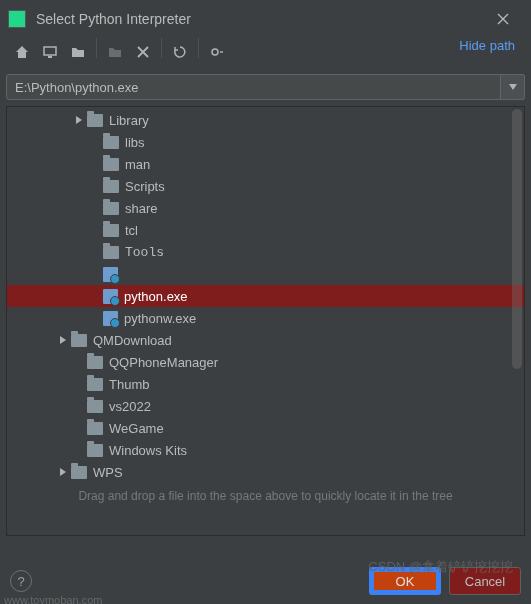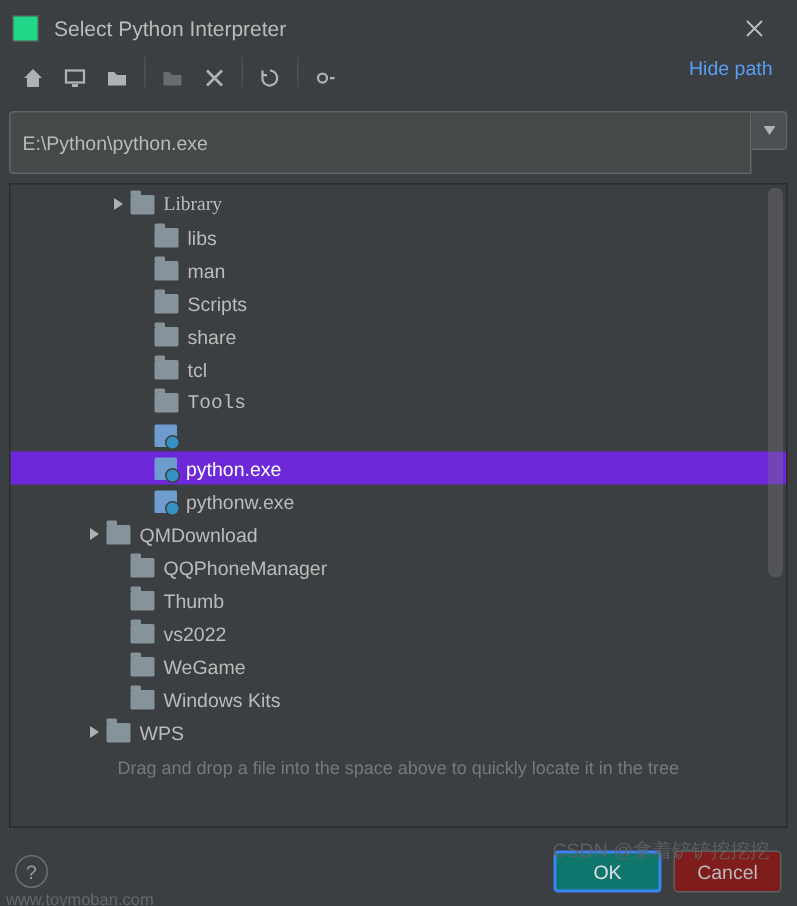--- a/index.html
+++ b/index.html
@@ -46,21 +46,21 @@
     .toolbar .tbtn.disabled { opacity: 0.4; }
     .toolbar .sep { width: 1px; height: 20px; background: #515151; margin: 0 4px; }
     .toolbar .spacer { flex: 1; }
     .hide-path { color: #589df6; font-size: 13px; padding-right: 8px; cursor: pointer; }
     .path-row {
       display: flex;
       padding: 4px 6px 6px 6px;
     }
     .path-input {
       flex: 1;
-      height: 42px;
+      height: 26px;
       background: #45494a;
       border: 1px solid #646464;
       color: #bbbbbb;
       padding: 0 8px;
       border-radius: 3px 0 0 3px;
       outline: none;
       font-size: 13px;
     }
     .path-dd {
       width: 24px; height: 26px;
@@ -81,21 +81,21 @@
       position: relative;
     }
     .tree { padding-top: 2px; }
     .tree-row {
       height: 22px;
       display: flex;
       align-items: center;
       color: #bbbbbb;
       white-space: nowrap;
     }
-    .tree-row.selected { background: #6d28d9; color: #ffffff; }
+    .tree-row.selected { background: #7f1d1d; color: #ffffff; }
     .chev {
       width: 16px; height: 16px;
       display: flex; align-items: center; justify-content: center;
       color: #afb1b3; font-size: 10px;
     }
     .chev.empty { visibility: hidden; }
     .folder-icon {
       width: 16px; height: 13px;
       background: #87939a;
       margin-right: 6px;
@@ -153,22 +153,22 @@
       height: 28px;
       min-width: 72px;
       border-radius: 3px;
       display: flex; align-items: center; justify-content: center;
       font-size: 13px;
       margin-left: 8px;
       cursor: pointer;
       padding: 0 14px;
     }
     .btn.primary {
-      background: #0f766e;
-      border: 2px solid #3b82f6;
+      background: #c2410c;
+      border: 5px solid #3b82f6;
       color: #dfe1e5;
     }
     .btn.secondary {
       background: #7f1d1d;
       border: 1px solid #5e6060;
       color: #bbbbbb;
     }
     .scrollbar-v {
       position: absolute;
       right: 2px; top: 2px;
@@ -261,21 +261,21 @@
   <input class="path-input" value="E:\Python\python.exe" style="">
   <div class="path-dd">
     <svg width="8" height="6" viewBox="0 0 8 6">
         <path d="M0 0 L8 0 L4 6 Z" fill="#afb1b3"></path>
       </svg>
   </div>
 </div>
 
 <div class="tree-container">
   <div class="tree" id="tree">
-      <div class="tree-row" style="padding-left: 64px; font-family: Liberation Serif, serif;">
+      <div class="tree-row" style="padding-left: 64px;">
         <div class="chev">
           <svg width="8" height="8" viewBox="0 0 8 8">
             <path d="M1 0 L7 4 L1 8 Z" fill="#afb1b3"></path>
           </svg>
         </div>
         <div class="folder-icon"></div>
         <span>Library</span>
       </div>
       <div class="tree-row" style="padding-left: 80px;">
         <div class="chev empty"></div>

